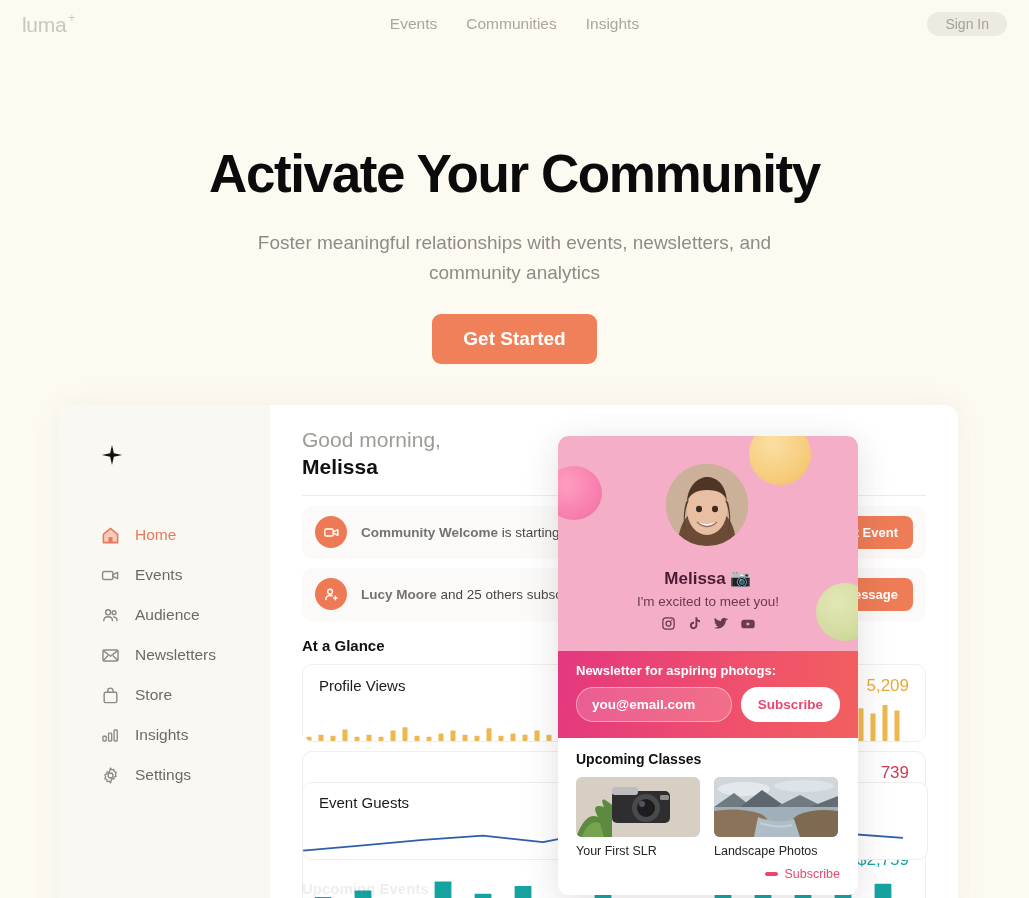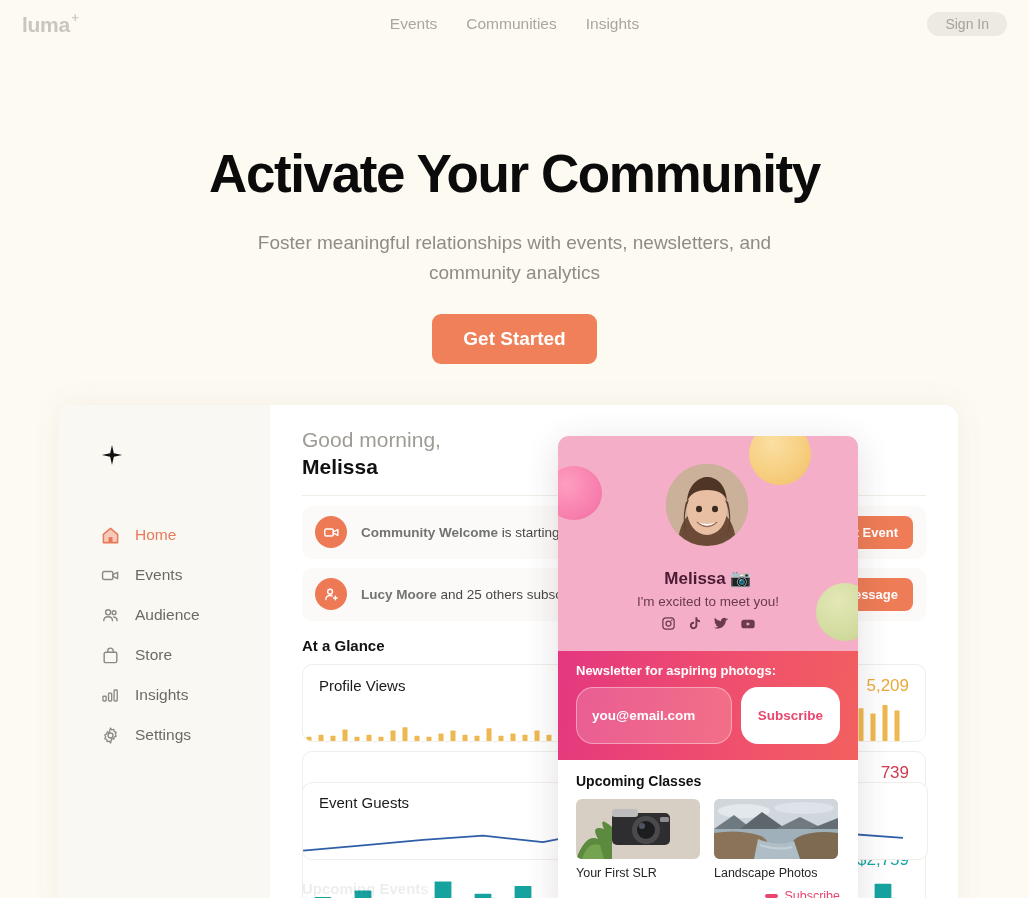--- a/index.html
+++ b/index.html
@@ -21,21 +21,21 @@
     height: 48px;
     display: flex;
     align-items: center;
     padding: 0 22px;
     z-index: 30;
   }
   .logo {
     font-size: 21px;
     color: #c9c6bd;
     letter-spacing: -0.3px;
-    font-weight: 700;
+    font-weight: 400;
     position: relative;
     line-height: 1;
   }
   .logo-plus {
     position: absolute;
     top: -3px; right: -9px;
     font-size: 13px;
     color: #cfccc3;
   }
   .nav-center {
@@ -248,21 +248,21 @@
   .news-t { color: #fff; font-size: 13px; font-weight: bold; margin-bottom: 9px; }
   .news-row { display: flex; gap: 9px; }
   .news-in {
     flex: 1;
     background: rgba(255,255,255,.18);
     border: 1px solid rgba(255,255,255,.4);
     border-radius: 17px;
     color: #fff;
     font-size: 13.5px;
     font-weight: bold;
-    padding: 20px 15px;
+    padding: 9px 15px;
     font-family: inherit;
     outline: none;
     min-width: 0;
   }
   .news-in::placeholder { color: #fff; opacity: 1; }
   .news-btn {
     background: #fff; color: #e8476d;
     border: none; border-radius: 17px;
     font-size: 13.5px; font-weight: bold;
     padding: 9px 17px; cursor: pointer;
@@ -345,20 +345,31 @@
           <svg width="19" height="19" viewBox="0 0 24 24" fill="none" stroke="#8d8a85" stroke-width="1.8" stroke-linecap="round">
               <circle cx="9" cy="8" r="3.2"></circle>
               <circle cx="16.5" cy="8.5" r="2.4"></circle>
               <path d="M3.5 18.5c0-3 2.4-5 5.5-5s5.5 2 5.5 5"></path>
               <path d="M16 13.8c2.4.2 4.3 2 4.3 4.7"></path>
             </svg>
         </span>
         <span>Audience</span>
       </div>
 
+      <div class="nav-item">
+        <span class="nav-ico">
+          <svg width="19" height="19" viewBox="0 0 24 24" fill="none" stroke="#8d8a85" stroke-width="1.8" stroke-linejoin="round">
+              <rect x="2.5" y="5" width="19" height="14" rx="1.8"></rect>
+              <path d="M2.5 5.5 L12 13 L21.5 5.5"></path>
+              <path d="M2.5 18.5 L9 12"></path>
+              <path d="M21.5 18.5 L15 12"></path>
+            </svg>
+        </span>
+        <span>Newsletters</span>
+      </div>
 
       <div class="nav-item">
         <span class="nav-ico">
           <svg width="19" height="19" viewBox="0 0 24 24" fill="none" stroke="#8d8a85" stroke-width="1.8" stroke-linejoin="round">
               <rect x="4" y="8" width="16" height="13" rx="2"></rect>
               <path d="M8.5 8V6.2a3.5 3.5 0 0 1 7 0V8"></path>
             </svg>
         </span>
         <span>Store</span>
       </div>

